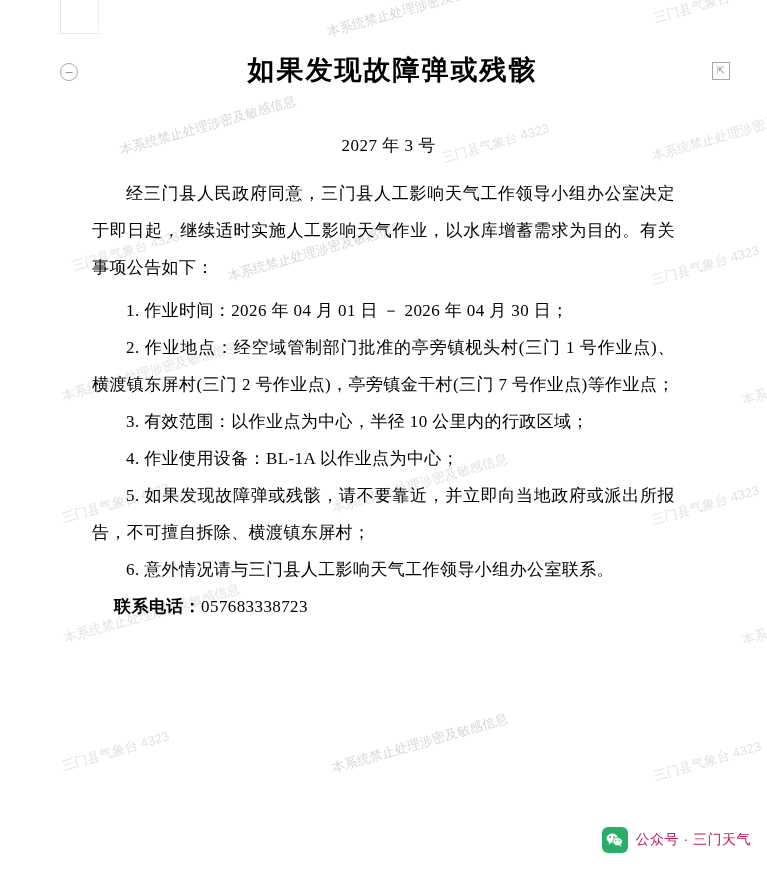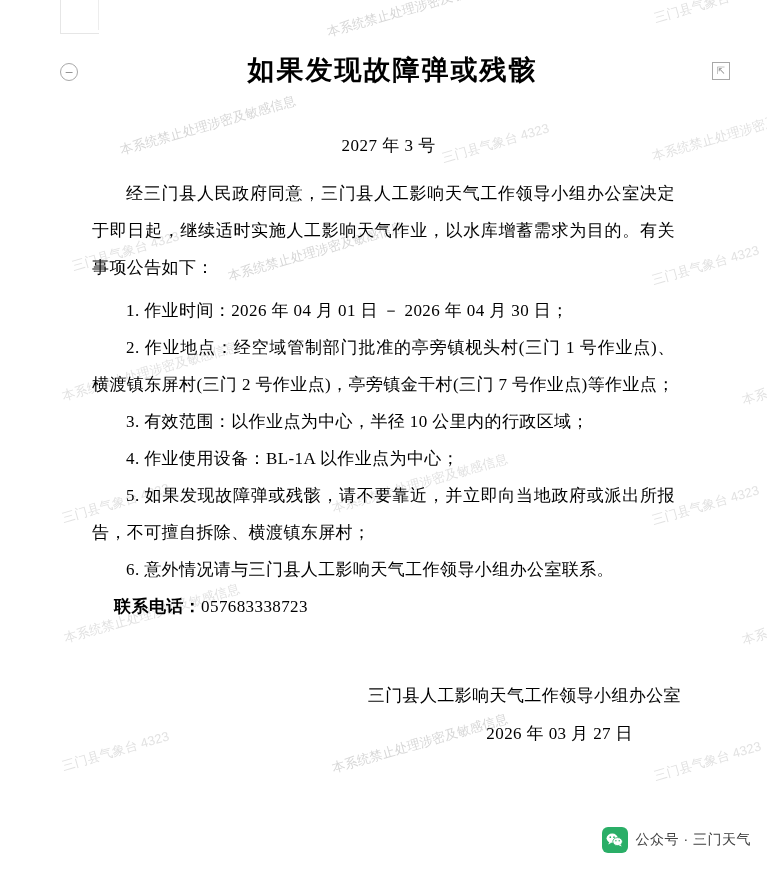--- a/index.html
+++ b/index.html
@@ -196,21 +196,21 @@
     border-radius: 6px;
     background: #2aae67;
     position: relative;
     display: flex;
     align-items: center;
     justify-content: center;
   }
   .wechat-badge svg { display: block; }
   .account-text {
     font-size: 14px;
-    color: #404040;
+    color: #be185d;
     font-family: "Liberation Sans", sans-serif;
     letter-spacing: 0.5px;
   }
 </style>
 </head>
 <body>
 
 <div class="page">
 
   <div class="paper-edge-left"></div>
@@ -253,24 +253,20 @@
         <li>作业使用设备：BL-1A 以作业点为中心；</li>
         <li>如果发现故障弹或残骸，请不要靠近，并立即向当地政府或派出所报告，不可擅自拆除、横渡镇东屏村；</li>
         <li>意外情况请与三门县人工影响天气工作领导小组办公室联系。</li>
       </ol>
 
       <p class="contact-line">
         <span class="lbl">联系电话：</span><span>057683338723</span>
       </p>
     </div>
 
-    <div class="sign-block">
-      <div>三门县人工影响天气工作领导小组办公室</div>
-      <div class="sign-date">2026 年 03 月 27 日</div>
-    </div>
   </div>
 
   <div class="account-chip">
     <span class="wechat-badge">
       <svg width="17" height="14" viewBox="0 0 17 14" aria-hidden="true">
         <ellipse cx="6.2" cy="5.2" rx="5.6" ry="4.6" fill="#ffffff"></ellipse>
         <polygon points="3.6,8.6 2.2,11.4 5.4,9.8" fill="#ffffff"></polygon>
         <ellipse cx="11.6" cy="8.6" rx="4.8" ry="4.0" fill="#ffffff" stroke="#2aae67" stroke-width="0.8"></ellipse>
         <polygon points="14.4,11.3 15.7,13.4 12.9,12.2" fill="#ffffff"></polygon>
         <circle cx="4.3" cy="4.2" r="0.85" fill="#2aae67"></circle>

